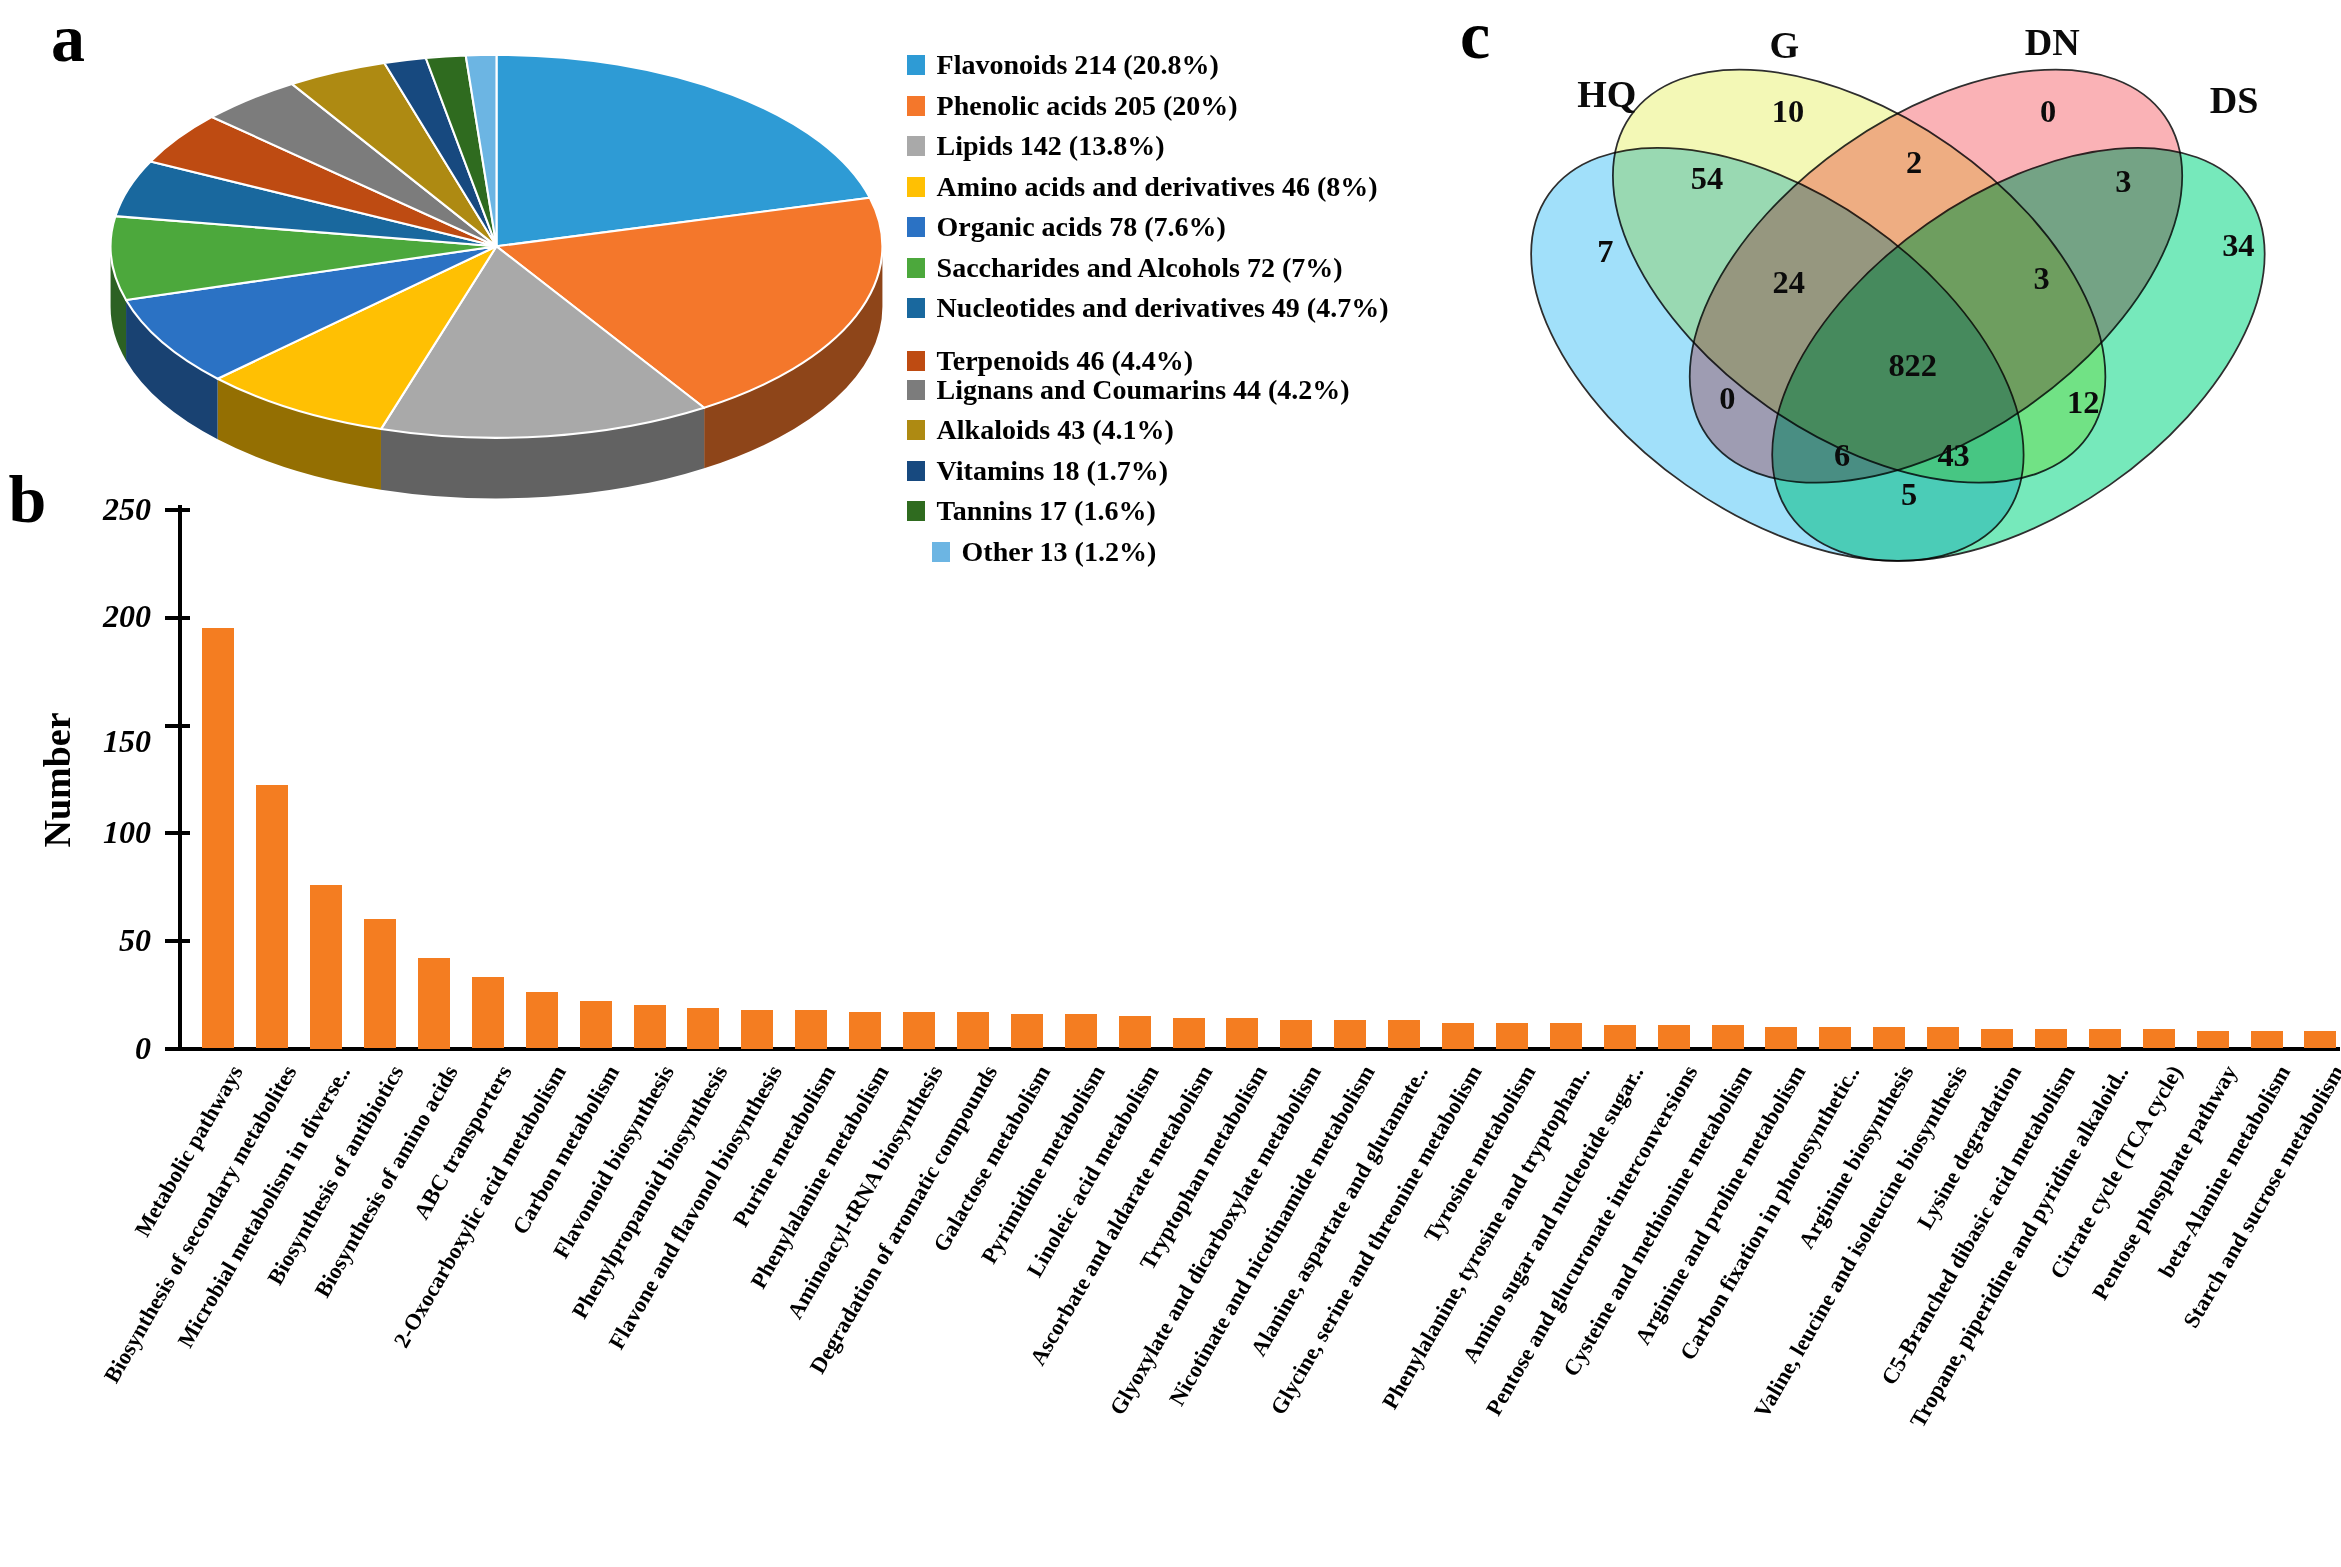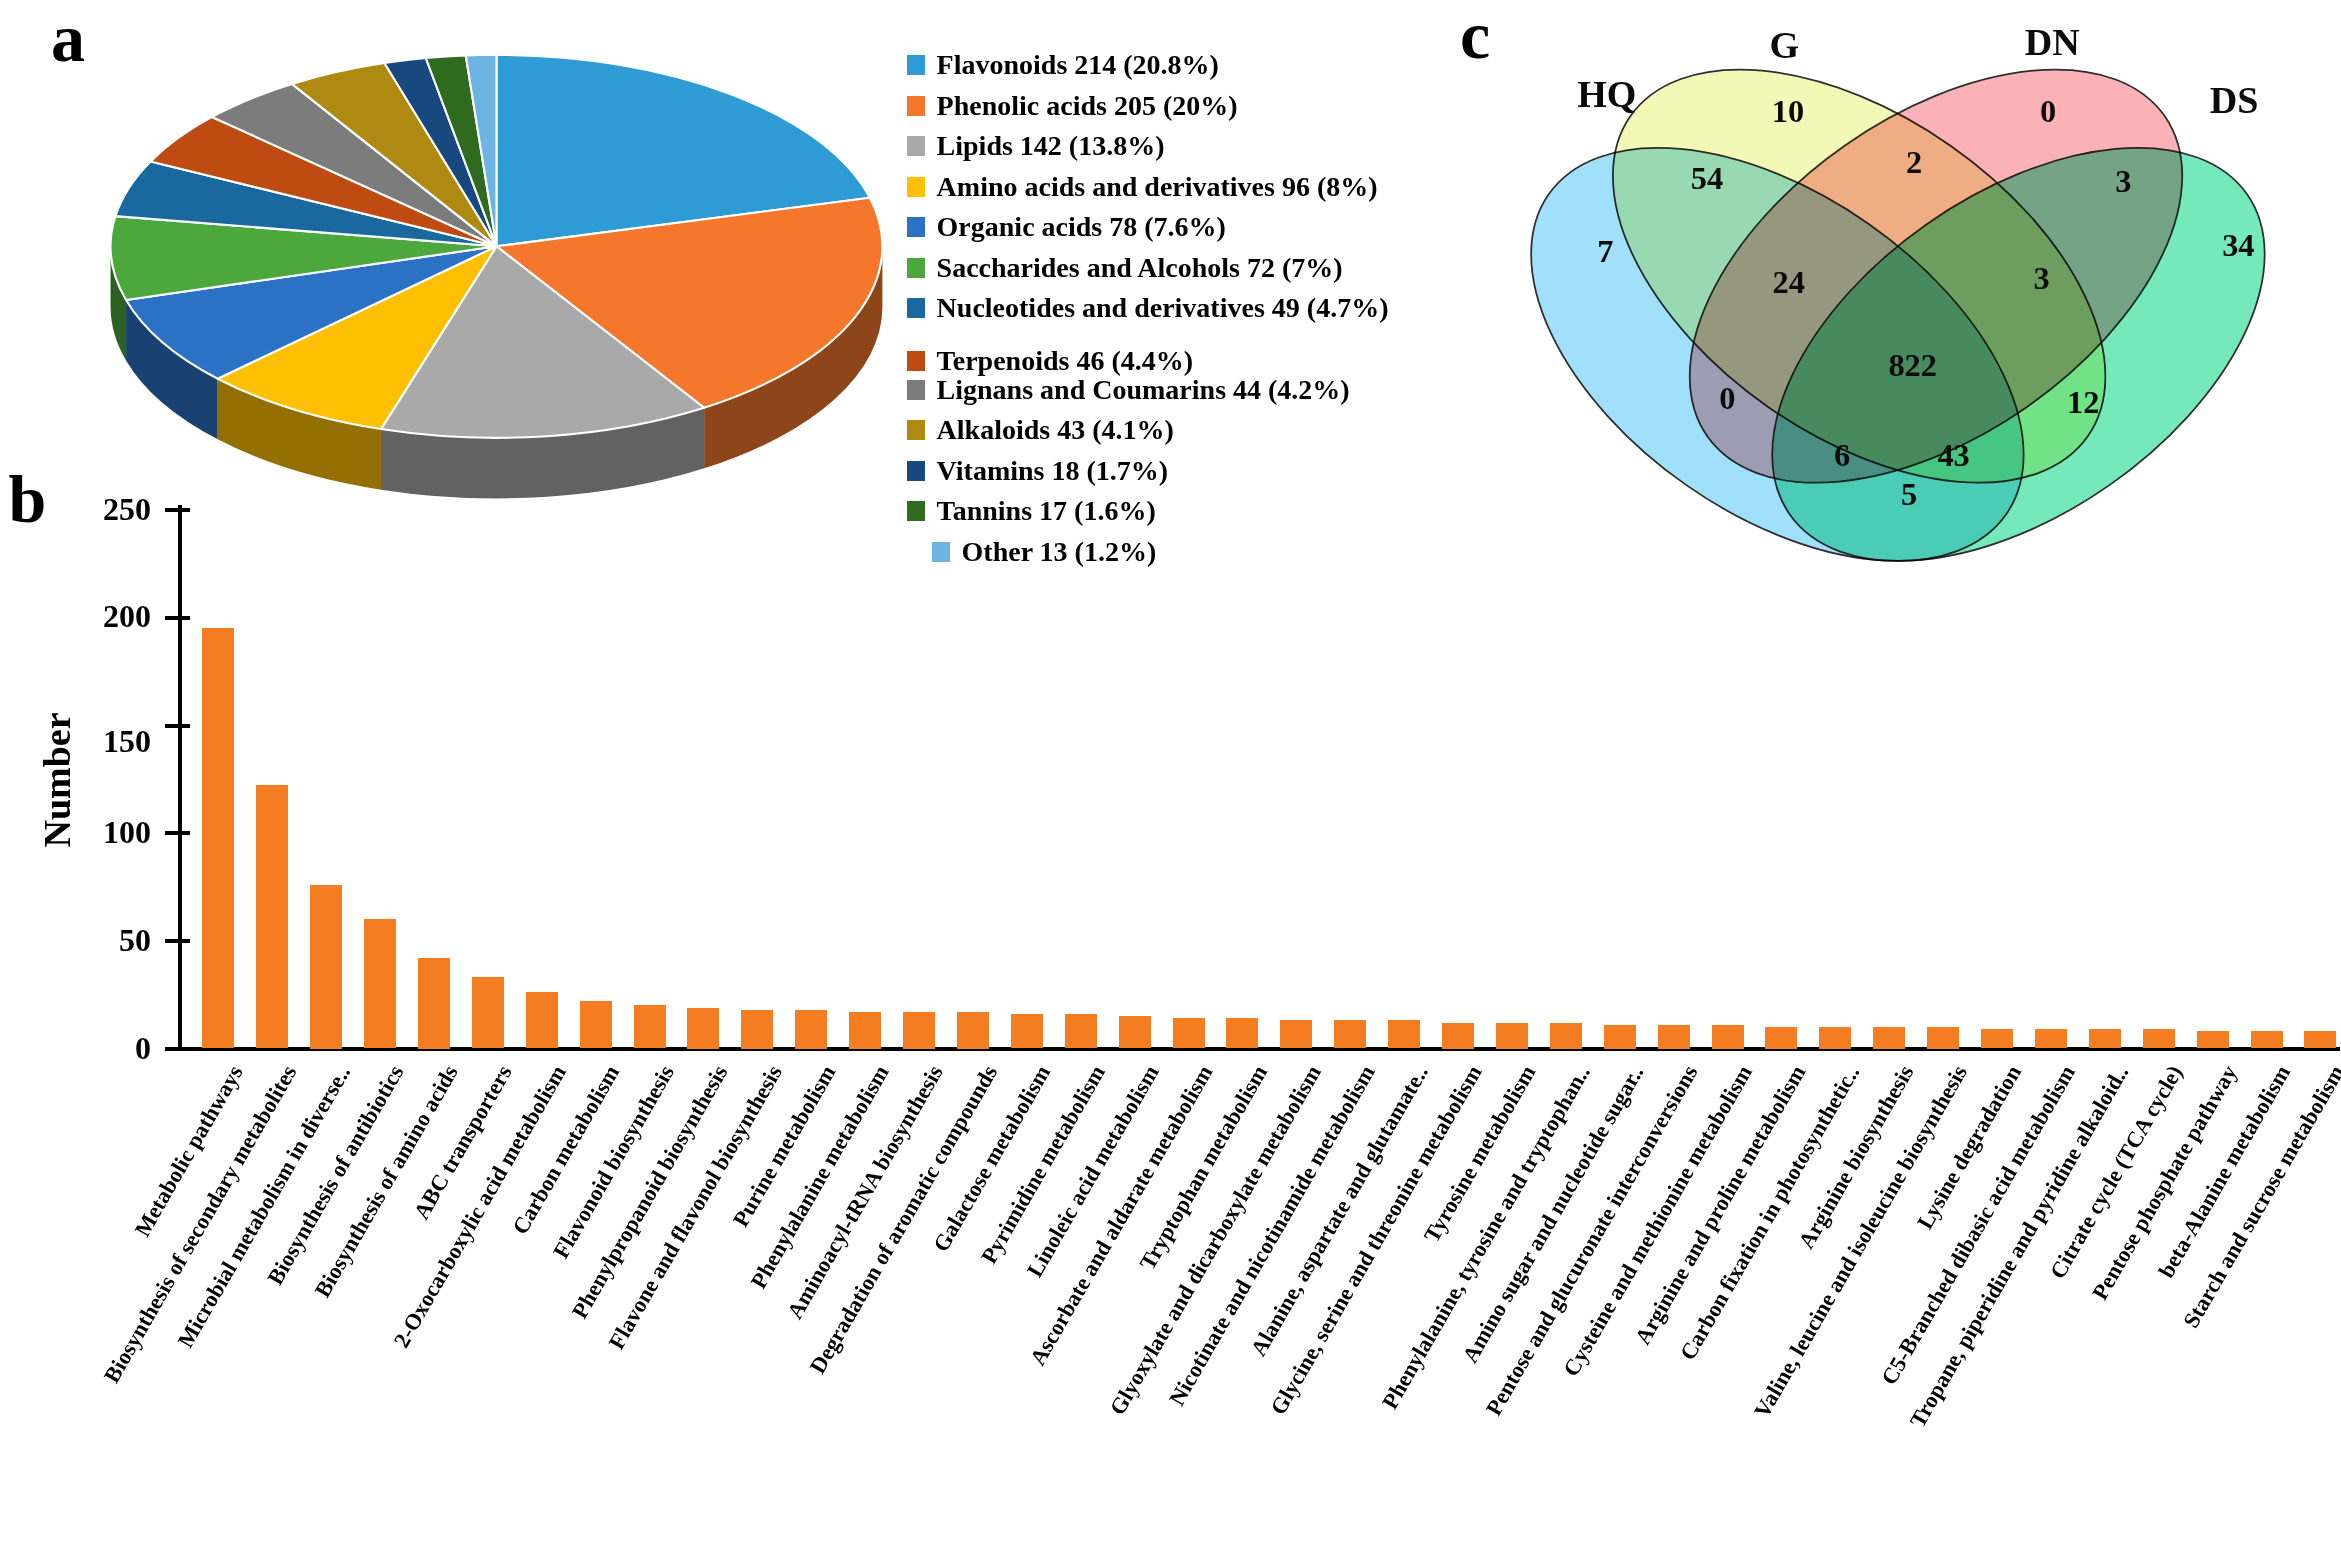--- a/index.html
+++ b/index.html
@@ -12,21 +12,21 @@
   #pie-svg{position:absolute;left:95px;top:28px;}
   #legend{position:absolute;left:907px;top:47px;width:557px;}
   .legend-item{position:absolute;left:0;height:35px;display:flex;align-items:center;}
   .legend-swatch{width:18.3px;height:20px;margin-right:11.3px;flex:0 0 auto;}
   .legend-text{font-weight:bold;font-size:28px;white-space:nowrap;}
   
   #bar-area{position:absolute;left:0;top:451px;width:2342px;height:1117px;}
   .axis-line{position:absolute;background:#000;}
   .ytick-mark{position:absolute;background:#000;height:3.5px;width:25px;}
   .ytick-label{position:absolute;width:106px;text-align:right;font-weight:bold;
-               font-size:32px;line-height:1;}
+               font-size:32px;line-height:1;font-style:italic;}
   #y-axis-title{position:absolute;font-weight:bold;font-size:38px;
                 transform:rotate(-90deg);transform-origin:center;white-space:nowrap;}
   .bar{position:absolute;background:#F47D21;}
   .xlabel-anchor{position:absolute;width:0;height:0;}
   .xlabel-anchor span{position:absolute;right:0;top:0;white-space:nowrap;
       font-weight:bold;font-size:22.5px;transform:rotate(-60deg);
       transform-origin:100% 0%;}
   #venn-svg{position:absolute;left:1451px;top:21px;}
   .venn-num{font-weight:bold;font-size:46px;fill:#0b0b0b;}
   .venn-set-label{font-weight:bold;font-size:54px;fill:#0b0b0b;}
@@ -67,21 +67,21 @@
     <div class="legend-item" style="top: 41px;">
       <span class="legend-swatch" style="background: rgb(244, 119, 43);"></span>
       <span class="legend-text">Phenolic acids 205 (20%)</span>
     </div>
     <div class="legend-item" style="top: 81px; text-align: center;">
       <span class="legend-swatch" style="background: rgb(169, 169, 169);"></span>
       <span class="legend-text">Lipids 142 (13.8%)</span>
     </div>
     <div class="legend-item" style="top: 122px;">
       <span class="legend-swatch" style="background: rgb(255, 192, 3);"></span>
-      <span class="legend-text">Amino acids and derivatives 96 (8%)</span>
+      <span class="legend-text">Amino acids and derivatives 46 (8%)</span>
     </div>
     <div class="legend-item" style="top: 162px;">
       <span class="legend-swatch" style="background: rgb(43, 114, 196);"></span>
       <span class="legend-text">Organic acids 78 (7.6%)</span>
     </div>
     <div class="legend-item" style="top: 203px;">
       <span class="legend-swatch" style="background: rgb(76, 168, 60);"></span>
       <span class="legend-text">Saccharides and Alcohols 72 (7%)</span>
     </div>
     <div class="legend-item" style="top: 243px;">

